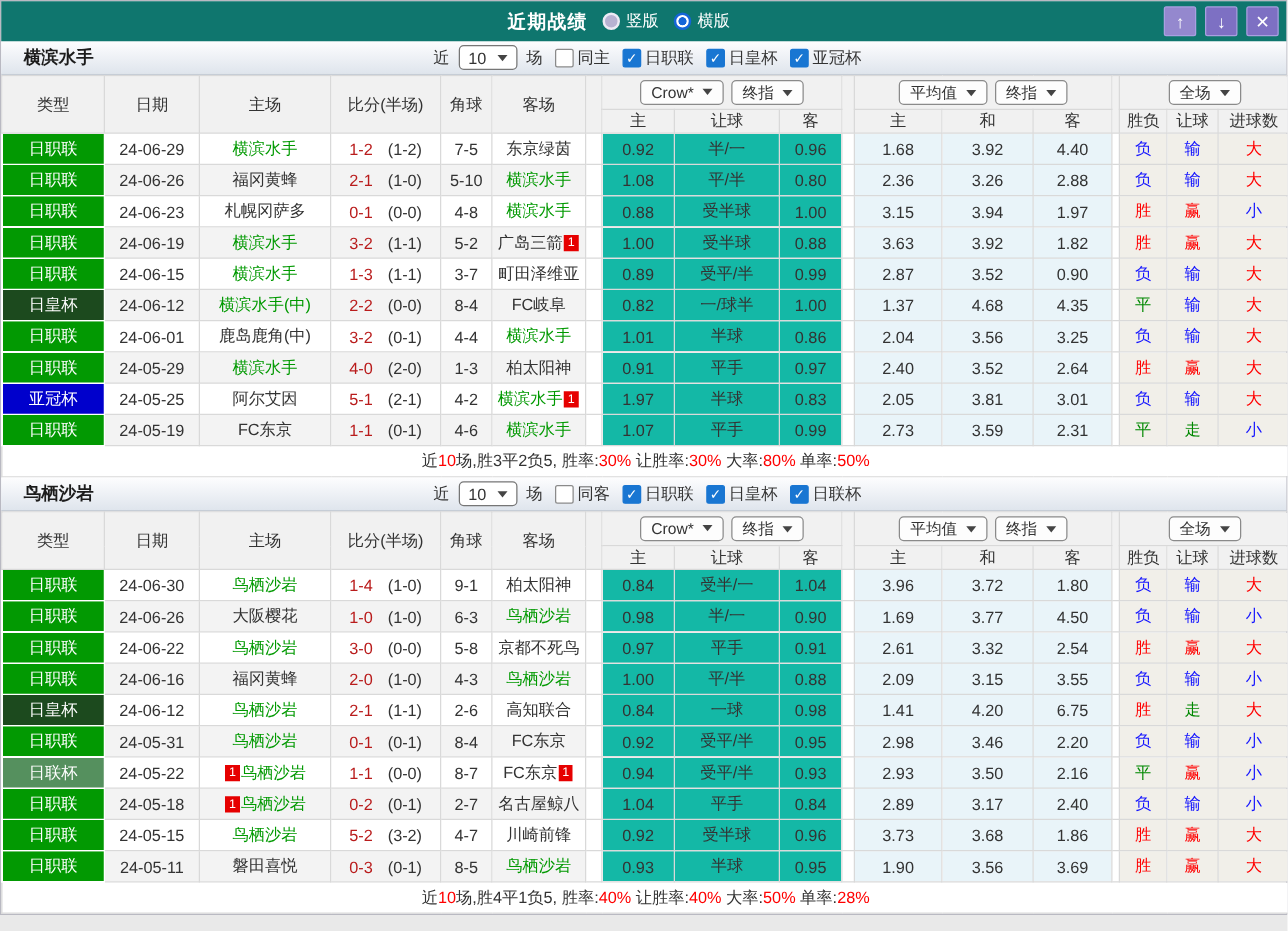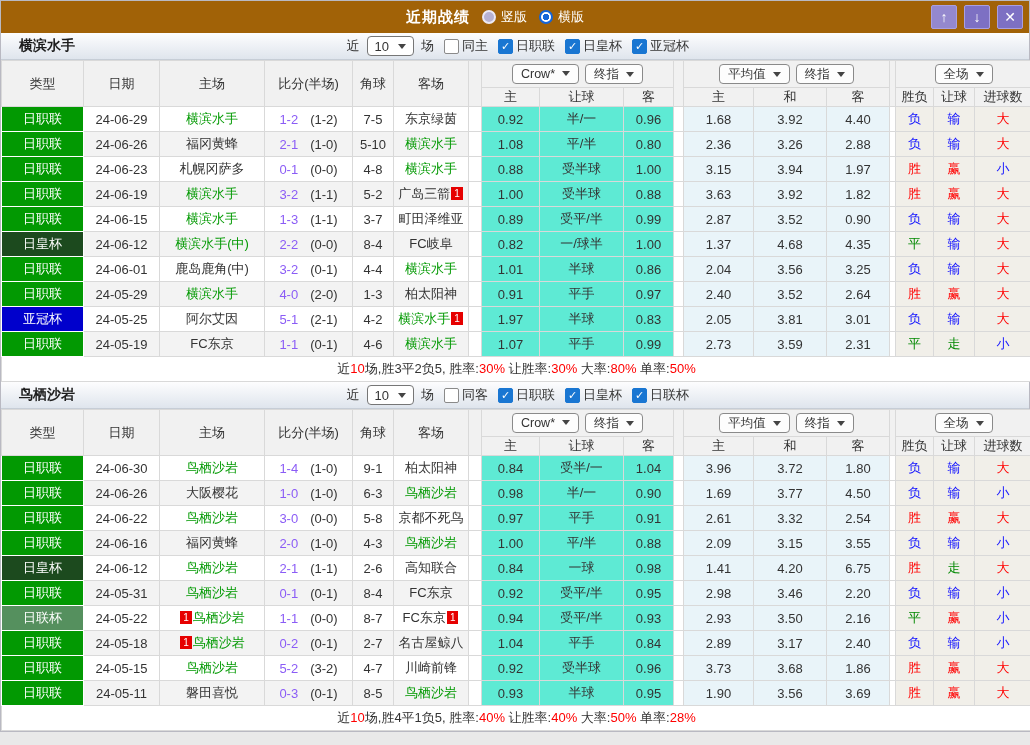--- a/index.html
+++ b/index.html
@@ -1,20 +1,20 @@
 <!DOCTYPE html>
 <html><head>
 <meta charset="utf-8">
 <style>
   * { box-sizing: border-box; }
   body { margin:0; background:#e9e9e9; font-family:"Liberation Sans","DejaVu Sans",sans-serif; }
   .window { width:1030px; background:#fff; border:1px solid #b9b9c2; }
 
   
-  .titlebar { height:32px; background:#a16207; display:flex; align-items:center; position:relative; color:#fff; }
+  .titlebar { height:32px; background:#0f766e; display:flex; align-items:center; position:relative; color:#fff; }
   .title-group { margin:0 auto; display:flex; align-items:center; gap:12px; transform:translateX(-20px); }
   .title { font-weight:bold; font-size:15px; letter-spacing:1px; }
   .radio-label { display:inline-flex; align-items:center; gap:5px; font-size:13px; cursor:pointer; }
   .radio { width:14px; height:14px; border-radius:50%; display:inline-block; }
   .r-off { background:#b7b2d2; border:2px solid #eceaf5; }
   .r-on  { background:radial-gradient(circle,#1565d8 0 3px,#fff 3.5px); border:2px solid #1565d8; background-color:#fff; }
   .win-btns { position:absolute; right:6px; top:4px; display:flex; gap:7px; }
   .win-btn { width:26px; height:24px; background:#7d70c3; border:1px solid #a99fe0; border-radius:2px;
              display:flex; align-items:center; justify-content:center; color:#fff; font-size:14px; font-weight:bold; cursor:pointer; }
   .win-btn.up { background:#9488ce; }
@@ -42,25 +42,25 @@
             padding:1px 8px; height:20px; font-size:12.5px; margin:0 3px; cursor:pointer; }
   tbody td { height:25px; }
   td.type { color:#fff; border:1px solid #fff; }
   .jl  { background:#029902; }
   .jhb { background:#1c4a1e; }
   .ygb { background:#0000cc; }
   .ylb { background:#55905e; }
   tbody tr:nth-child(even) td.plain { background:#f3f3f3; }
   td.sep, th.sep-h { background:#fff; }
   th.sep-h { background:#f1f1f1; }
-  td.o1 { background:#5eead4; }
+  td.o1 { background:#14b8a6; }
   td.o2 { background:#e9f4f9; }
   td.res { background:#f1efe9; }
   .green { color:#009900; }
-  .ft { color:#8b5cf6; }
+  .ft { color:#b91c1c; }
   .ht { color:#333;margin-left:12px; }
   .rc { display:inline-block; background:#e60000; color:#fff; font-size:10px; line-height:13px; padding:0 3px; margin:0 1px; vertical-align:1px; }
   .res-red   { color:#ff0000; }
   .res-blue  { color:#1414ff; }
   .res-green { color:#008800; }
   td.summary-cell { height:25px; background:#fff; font-size:13px; }
   td.summary-cell .red { color:#ff0000; }
 </style>
 </head>
 <body>

